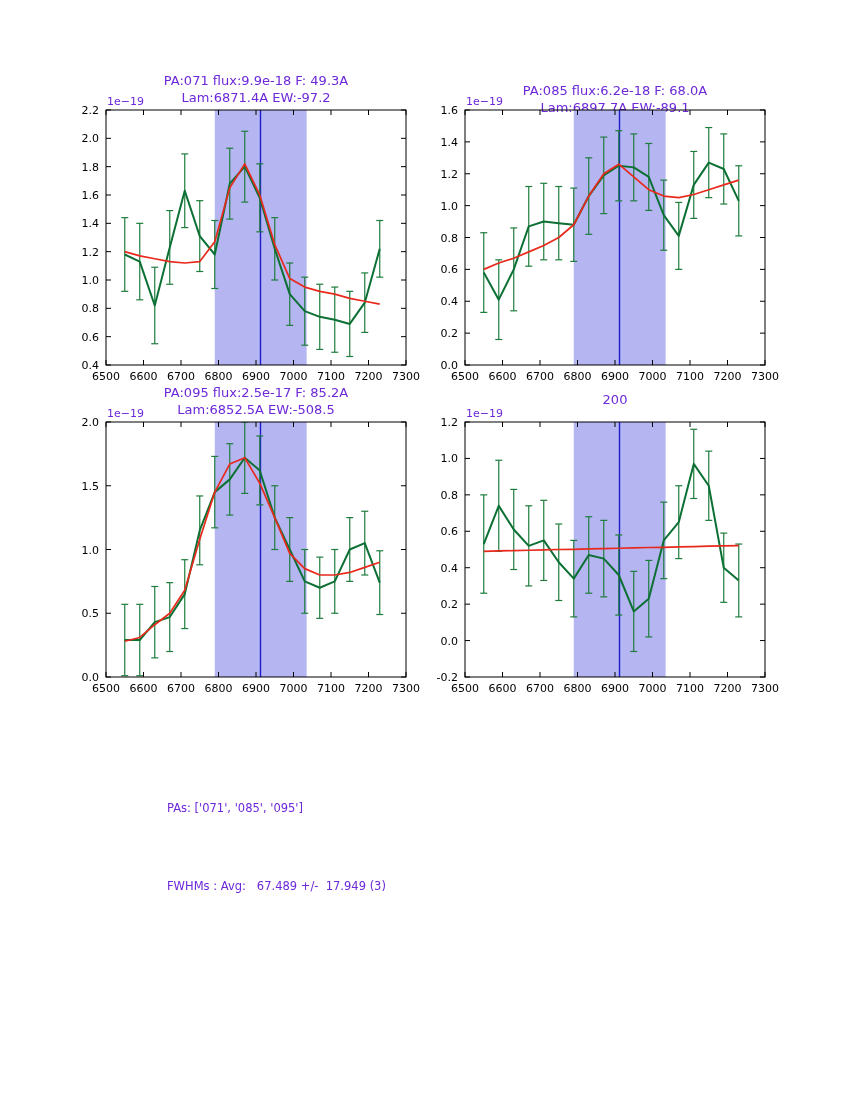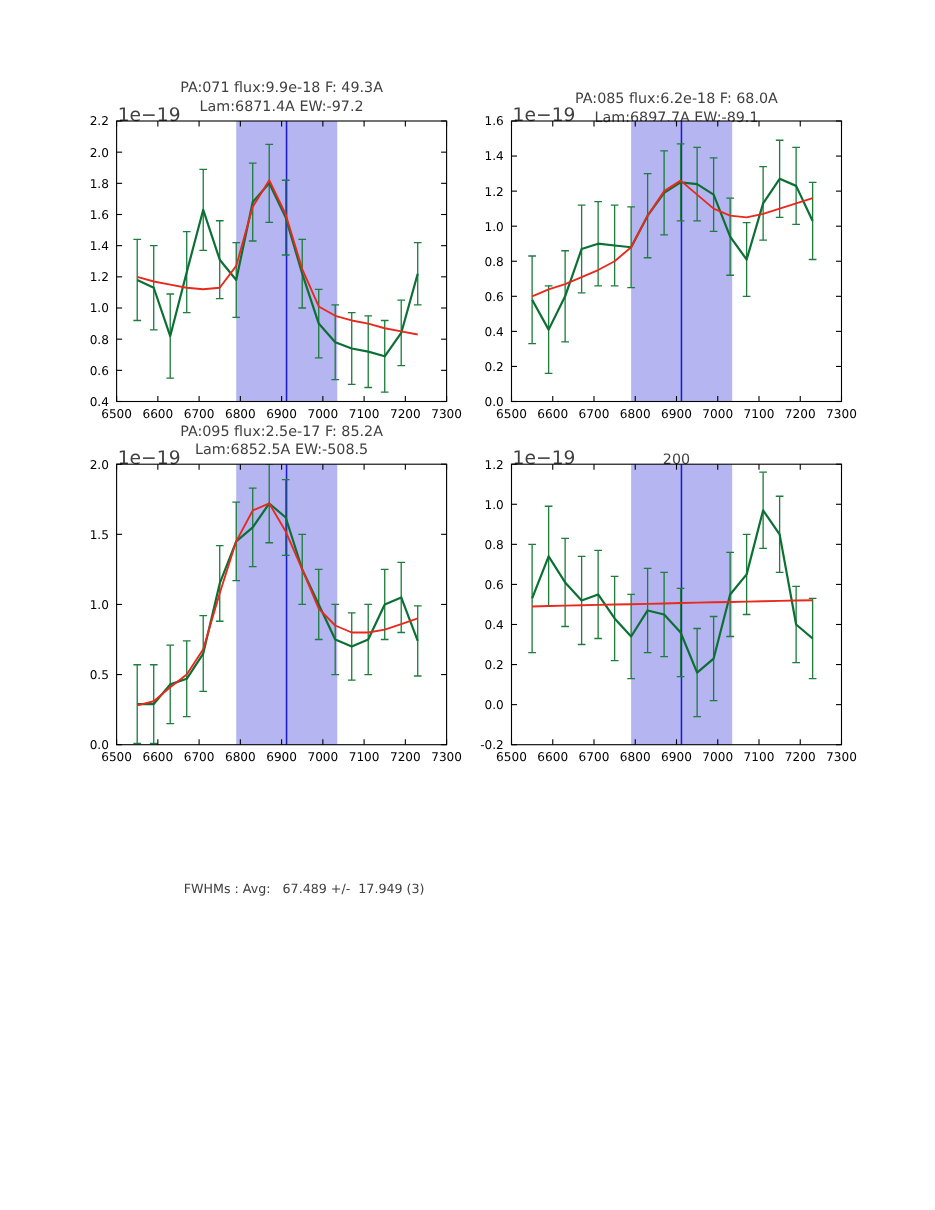--- a/index.html
+++ b/index.html
@@ -1,33 +1,33 @@
 <!DOCTYPE html>
 <html><head>
 <meta charset="utf-8">
 <style>
   html,body { margin:0; padding:0; background:#ffffff; }
   .figure {
     position:relative; width:850px; height:1100px; background:#ffffff;
-    font-family:"DejaVu Sans", sans-serif; color:#404040;
+    font-family:"DejaVu Sans", sans-serif; color:#6d28d9;
   }
   svg.plot { position:absolute; width:300px; height:255px; overflow:visible; }
   .p0 { left:106px; top:110px; }
   .p1 { left:465px; top:110px; }
   .p2 { left:106px; top:422px; }
   .p3 { left:465px; top:422px; }
   .title {
     position:absolute; transform:translateX(-50%); text-align:center;
     font-size:13px; line-height:17px; white-space:nowrap;
   }
   .t0 { left:256px; top:72px; }
   .t1 { left:615px; top:72px;margin-top:10px; }
   .t2 { left:256px; top:384px; }
-  .t3 { left:615px; top:410px; }
-  .offset { position:absolute; font-size:17px; }
+  .t3 { left:615px; top:391px; }
+  .offset { position:absolute; font-size:11px; }
   .o0 { left:107px; top:95px; }
   .o1 { left:466px; top:95px; }
   .o2 { left:107px; top:407px; }
   .o3 { left:466px; top:407px; }
   .summary {
     position:absolute; left:167px; top:743px;
     font-size:11.5px; line-height:26px; white-space:pre;
   }
   svg text { font-family:"DejaVu Sans", sans-serif; }
 </style>
@@ -528,18 +528,19 @@
       <text x="-7" y="76.85714285714286" text-anchor="end" font-size="11" fill="#000">0.8</text>
       <line x1="0" x2="5" y1="36.428571428571416" y2="36.428571428571416" stroke="#000000" stroke-width="1"></line>
       <line x1="300" x2="295" y1="36.428571428571416" y2="36.428571428571416" stroke="#000000" stroke-width="1"></line>
       <text x="-7" y="40.428571428571416" text-anchor="end" font-size="11" fill="#000">1.0</text>
       <line x1="0" x2="5" y1="0" y2="0" stroke="#000000" stroke-width="1"></line>
       <line x1="300" x2="295" y1="0" y2="0" stroke="#000000" stroke-width="1"></line>
       <text x="-7" y="4" text-anchor="end" font-size="11" fill="#000">1.2</text>
     </svg>
 
   <div class="summary">
+    <div>PAs: ['071', '085', '095']</div>
     <div>FWHMs : Avg:   67.489 +/-  17.949 (3)</div>
     
     
   </div>
 
 </div>
 
 </body></html>

